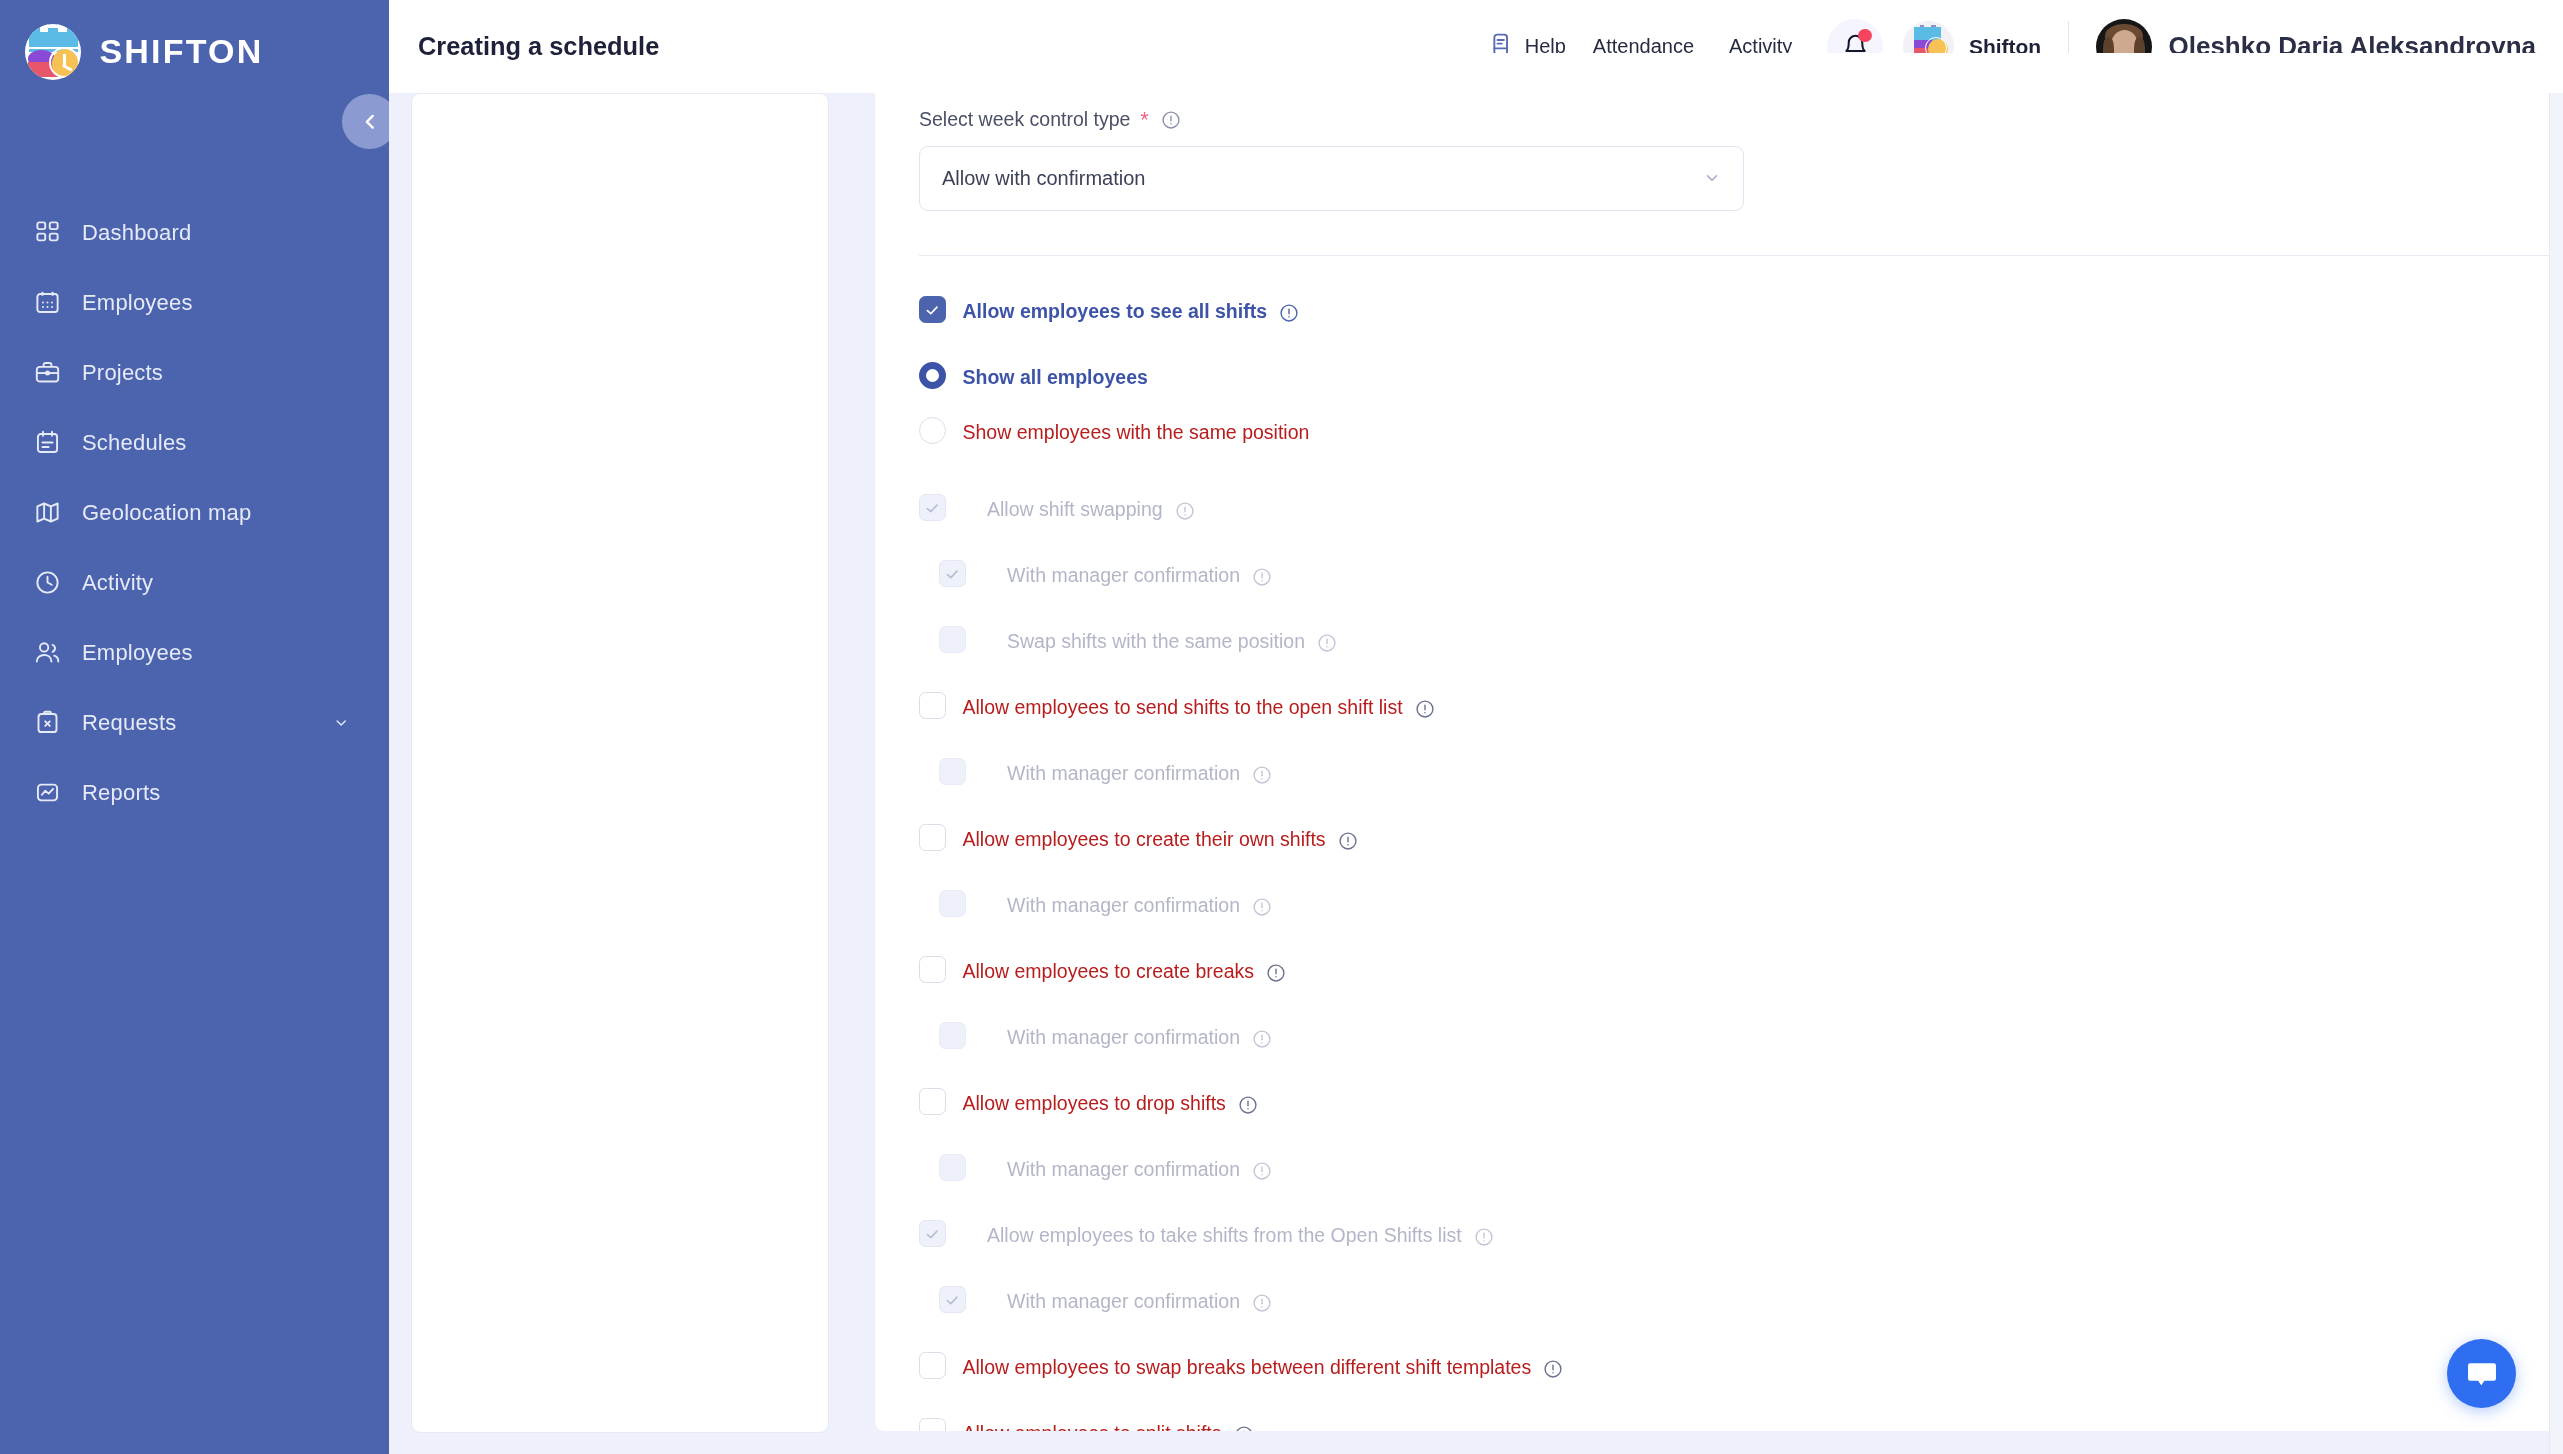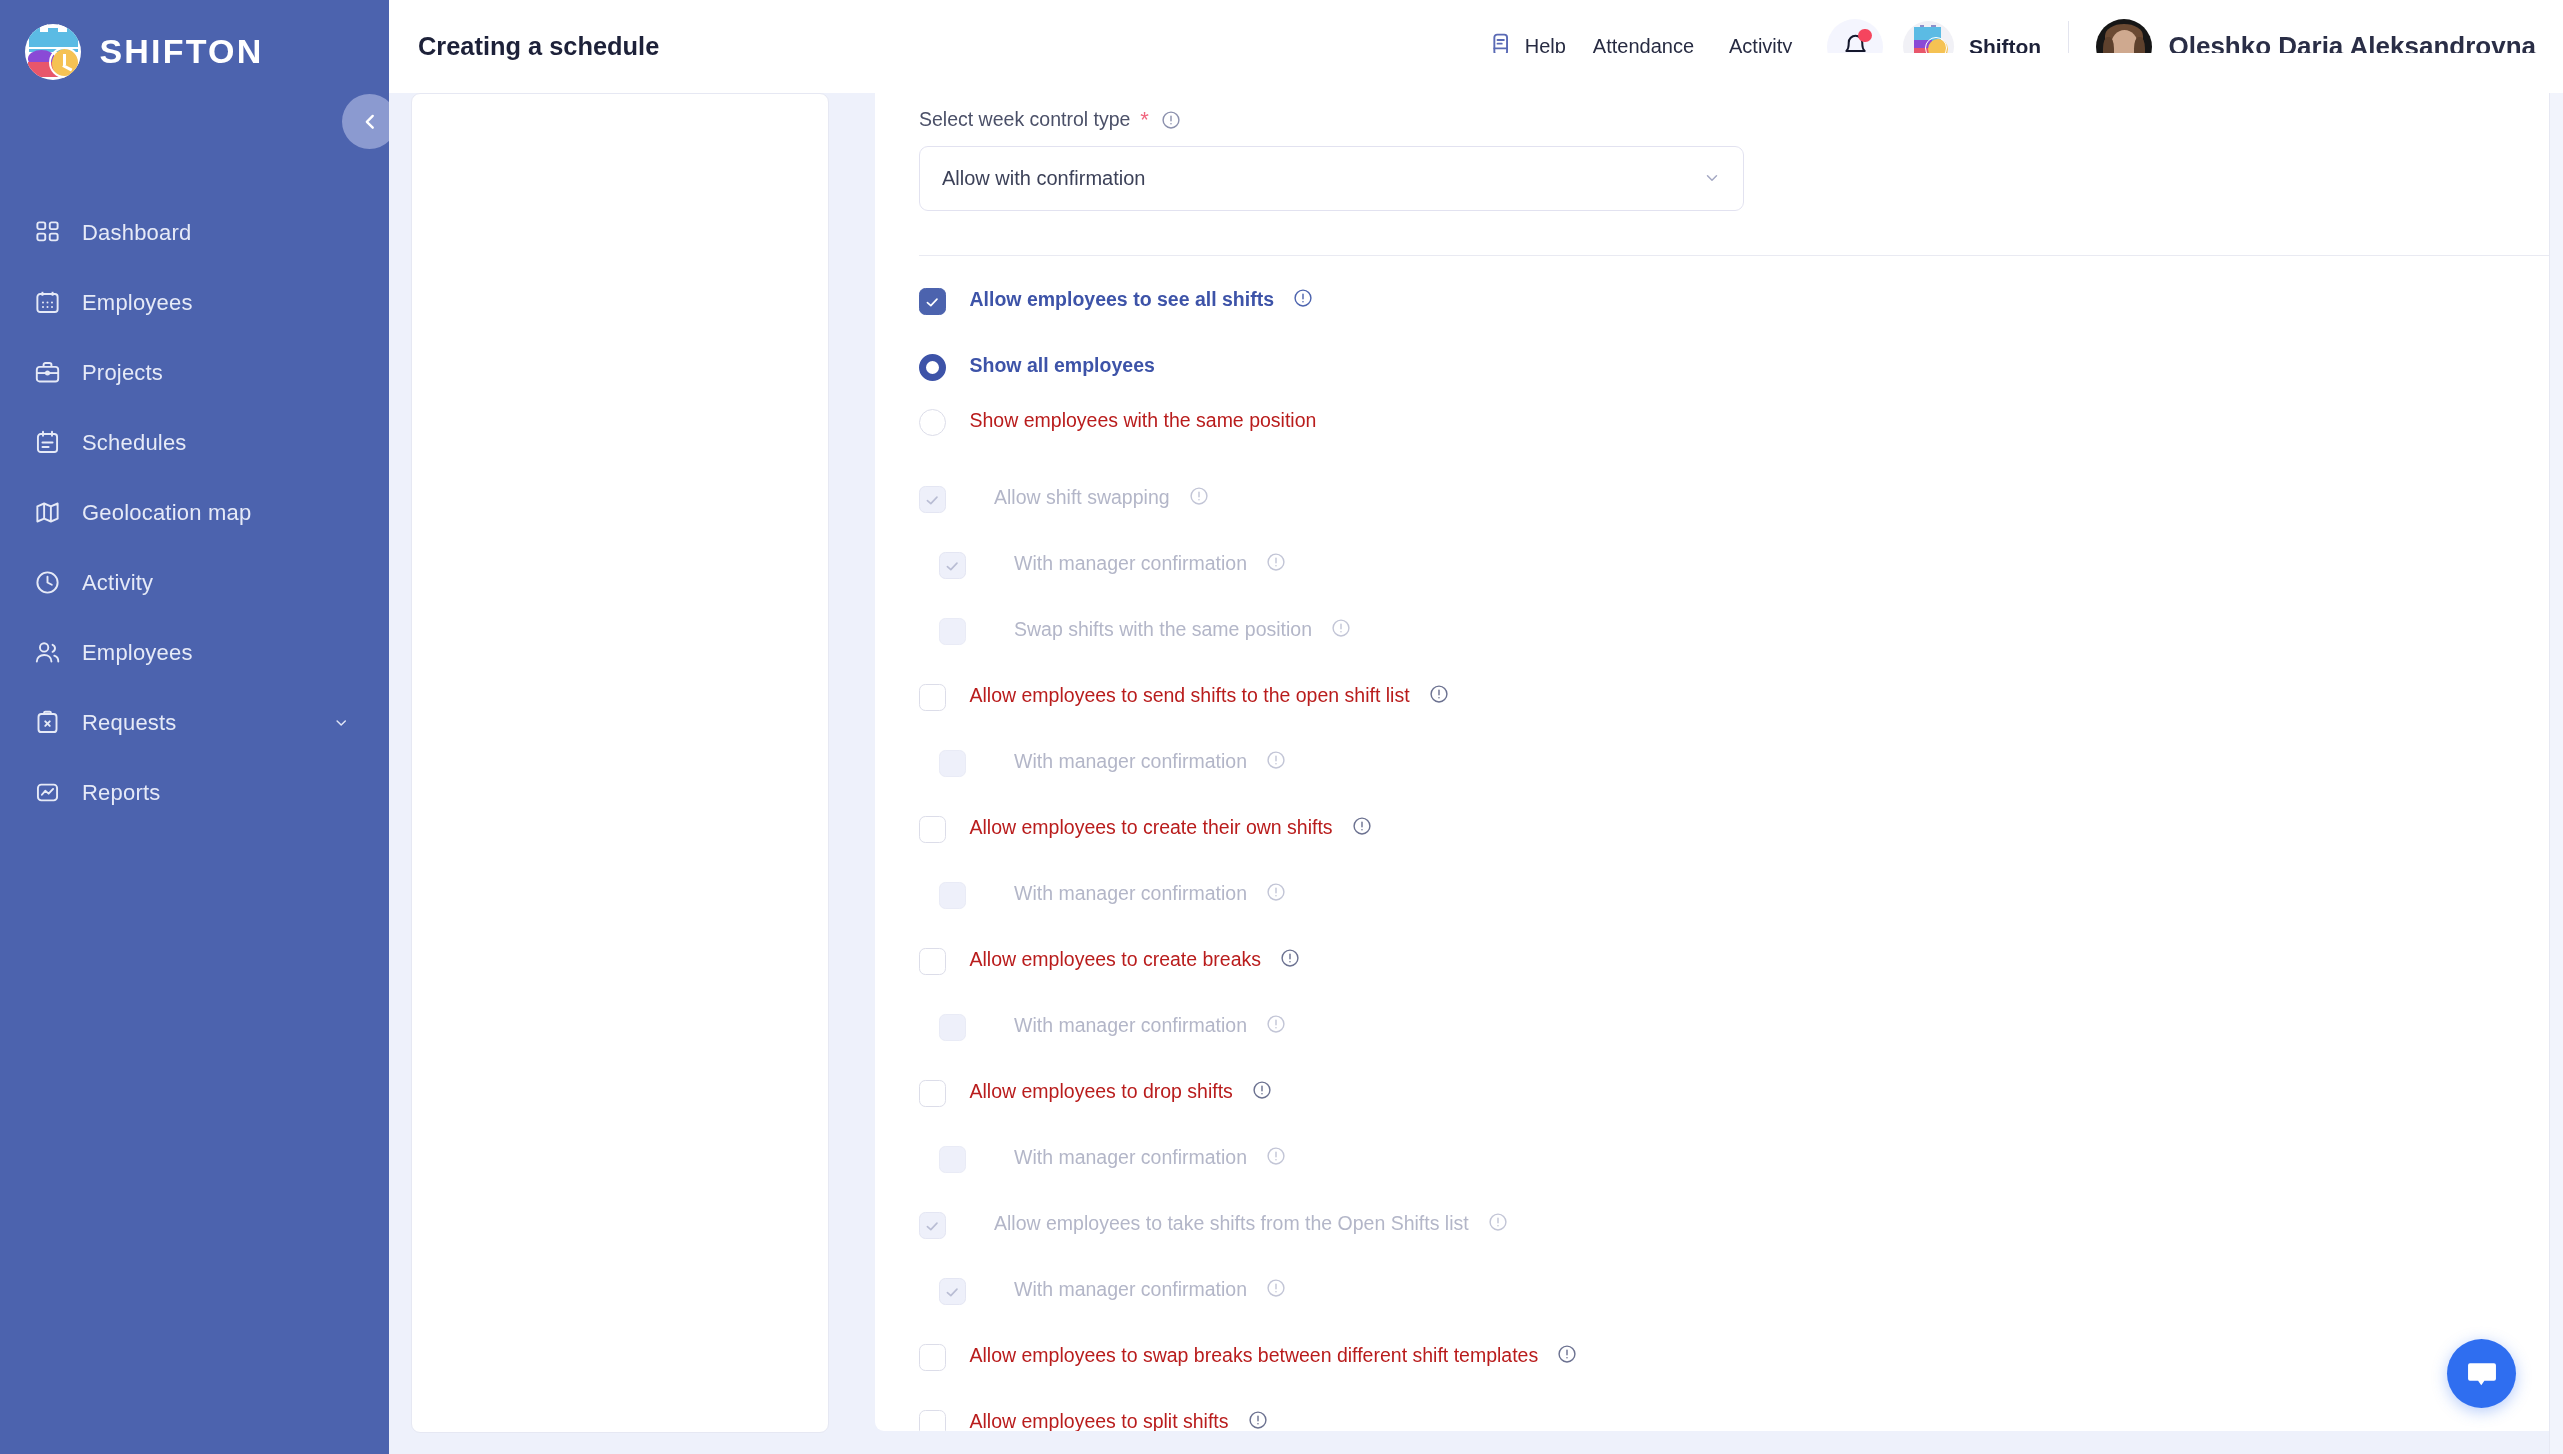--- a/index.html
+++ b/index.html
@@ -160,21 +160,21 @@
   .select-chevron { width: 18px; height: 18px; color: #a5a9c4; }
 
   .divider {
     margin: 44px 0 0 0; height: 0.9px; background: #e9eaf2; width: 1654px;
     margin-left: 0;
   }
 
   .opts { padding-top: 33px; }
 
   .row {
-    display: flex; align-items: flex-start; gap: 8px;
+    display: flex; align-items: flex-end; gap: 1px;
     height: 35px; margin-bottom: 0;
   }
   .row-spacer-lg { height: 31px; }
   .row-spacer-sm { height: 20px; }
 
   .cb {
     width: 27px; height: 27px; border-radius: 6.4px; flex: 0 0 auto;
     display: flex; align-items: center; justify-content: center;
     cursor: pointer; position: relative;
   }

